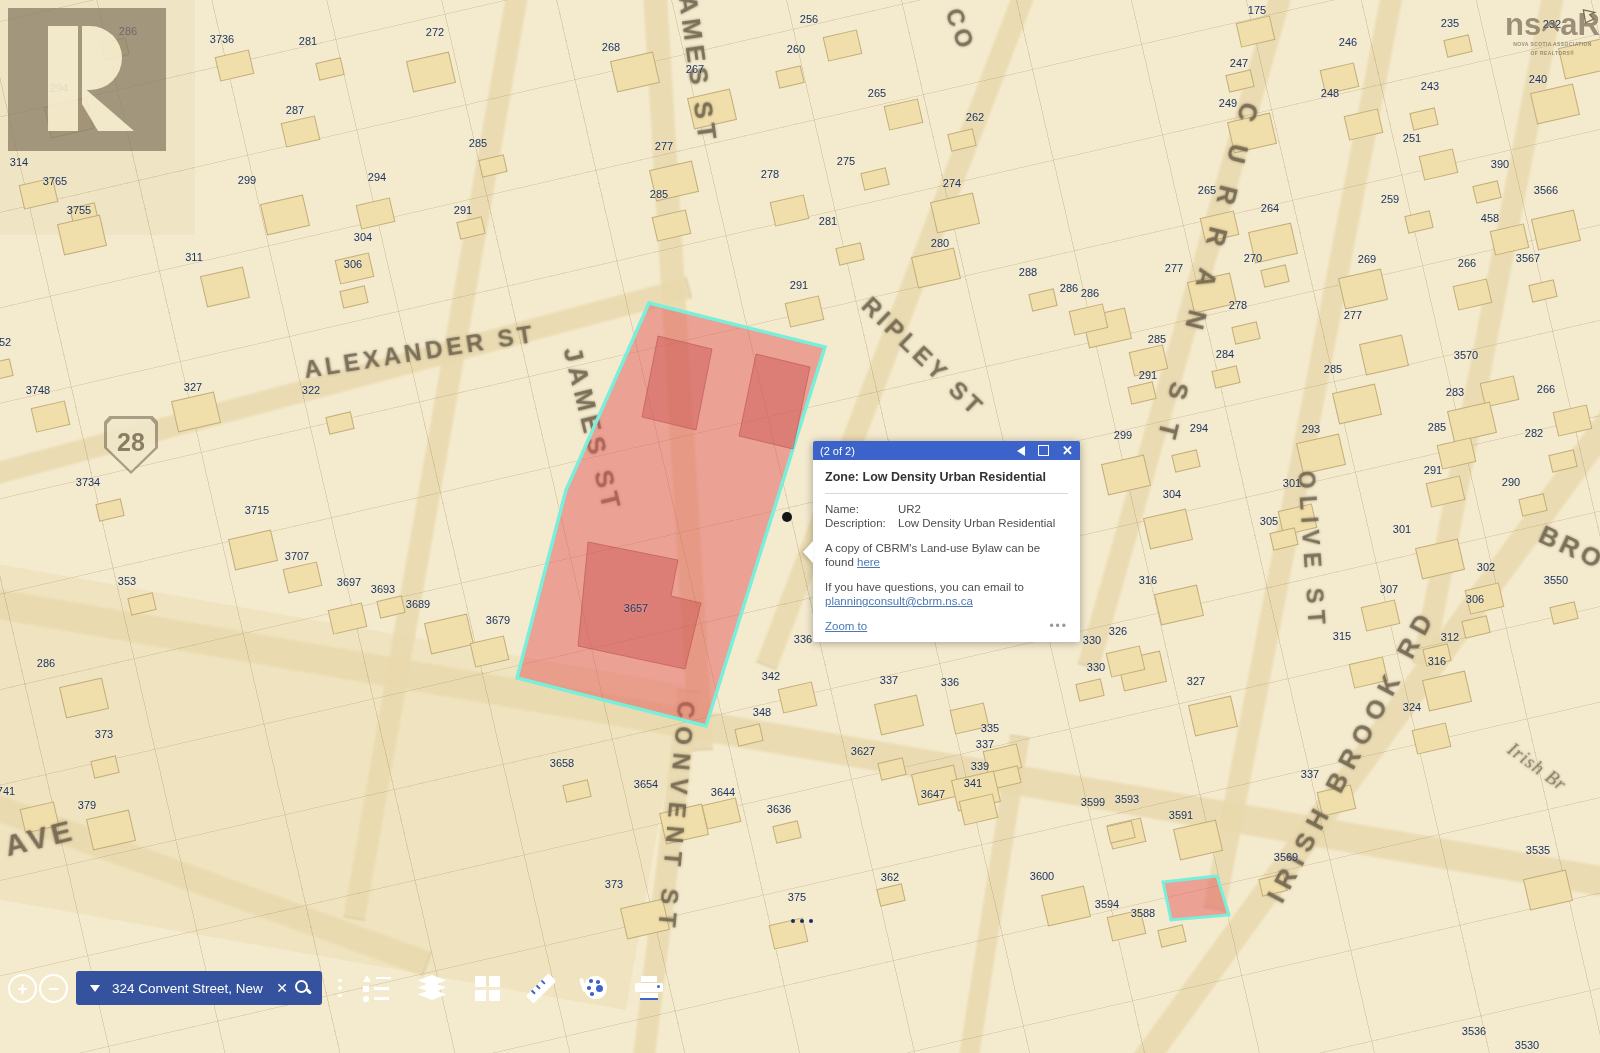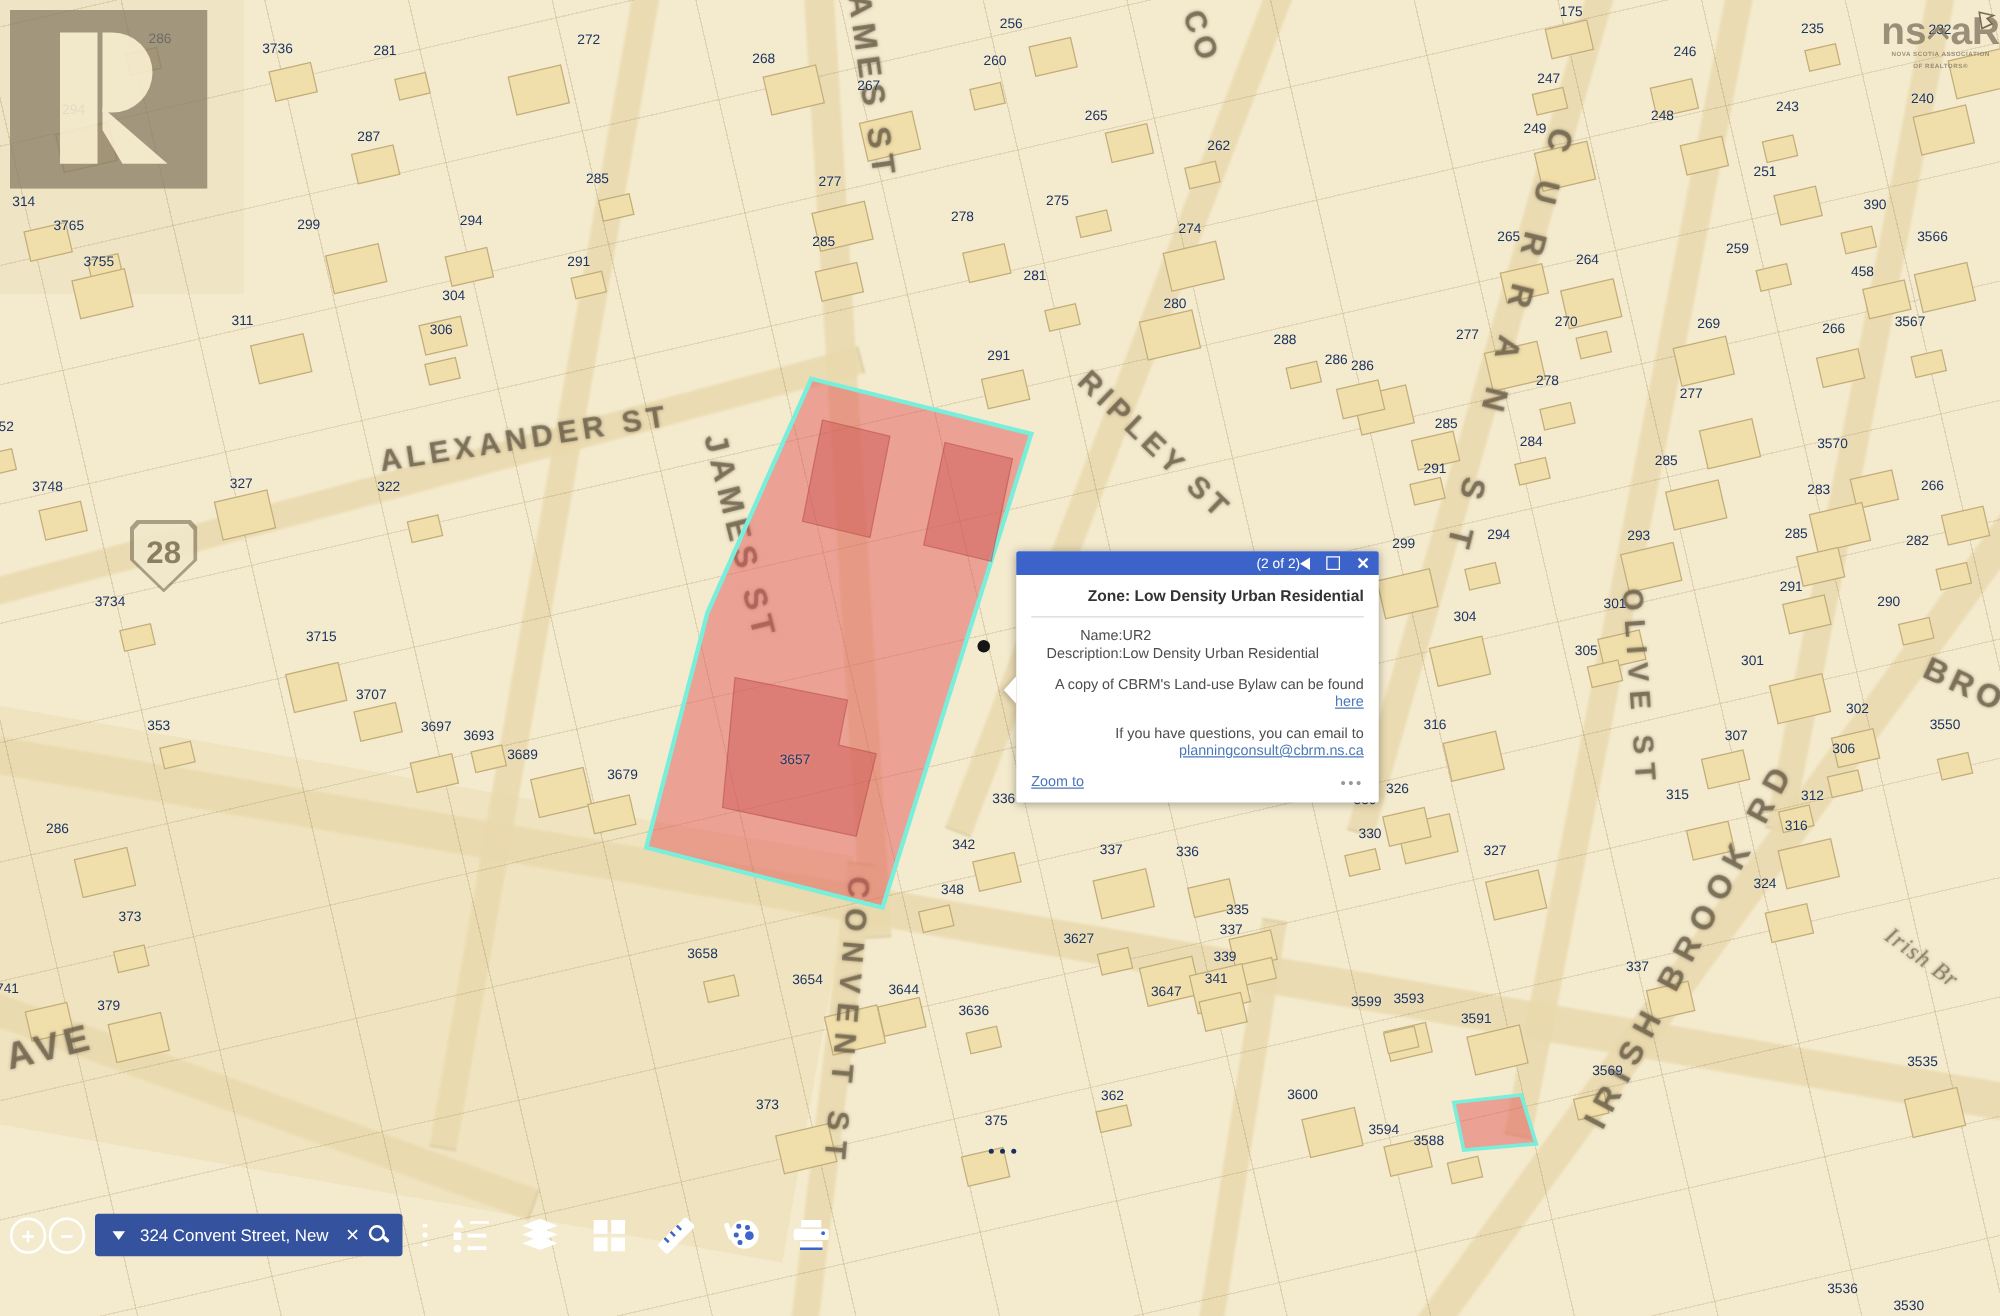--- a/index.html
+++ b/index.html
@@ -50,22 +50,22 @@
   #nsar .sub{font-size:5px;letter-spacing:.4px;font-weight:700;line-height:6px;margin-top:3px;}
 
   #cursor-icon{position:absolute;left:1580px;top:4px;z-index:31;}
 
   
   #selsvg{position:absolute;inset:0;z-index:9;pointer-events:none;}
   #sel-parcel-label{position:absolute;z-index:10;font-size:11px;color:#22365e;
         transform:translate(-50%,-50%);text-shadow:0 0 2px rgba(240,180,180,.8);}
 
   
-  #popup{position:absolute;left:813px;top:441px;width:290px;z-index:20;background:#fff;
-         box-shadow:0 1px 8px rgba(0,0,0,.35);border-radius:2px;font-size:11.5px;color:#4d4d4d;text-align:right;}
+  #popup{position:absolute;left:813px;top:441px;width:267px;z-index:20;background:#fff;
+         box-shadow:0 1px 8px rgba(0,0,0,.35);border-radius:2px;font-size:11.5px;color:#4d4d4d;}
   #popup .hdr{background:#3b63c9;color:#fff;height:19px;display:flex;align-items:center;
          padding:0 7px;border-radius:2px 2px 0 0;}
   #popup .hdr .ttl{font-size:11px;flex:1;}
   #popup .hdr .hic{display:flex;align-items:center;gap:13px;}
   .tri-left{width:0;height:0;border-top:5px solid transparent;border-bottom:5px solid transparent;
          border-right:8px solid #fff;cursor:pointer;}
   .maxbox{width:9px;height:9px;border:1.5px solid #fff;cursor:pointer;}
   .closex{font-size:13px;font-weight:700;line-height:9px;cursor:pointer;}
   #popup .body{padding:10px 12px 34px 12px;position:relative;}
   #popup .ztitle{font-size:12.5px;font-weight:700;color:#333;}
@@ -315,21 +315,21 @@
         <div class="street it" style="left: 1537px; top: 767px; font-size: 19px; letter-spacing: 1px; transform: translate(-50%, -50%) rotate(36deg);">Irish Br</div>
       </div>
     <div id="plabels">
         <span class="plabel" style="left: 128px; top: 31px;">286</span>
         <span class="plabel" style="left: 59px; top: 88px;">294</span>
         <span class="plabel" style="left: 19px; top: 162px;">314</span>
         <span class="plabel" style="left: 55px; top: 181px;">3765</span>
         <span class="plabel" style="left: 79px; top: 210px;">3755</span>
         <span class="plabel" style="left: 222px; top: 39px;">3736</span>
         <span class="plabel" style="left: 308px; top: 41px;">281</span>
-        <span class="plabel" style="left: 435px; top: 32px; margin-left: 36px;">272</span>
+        <span class="plabel" style="left: 435px; top: 32px;">272</span>
         <span class="plabel" style="left: 295px; top: 110px;">287</span>
         <span class="plabel" style="left: 478px; top: 143px;">285</span>
         <span class="plabel" style="left: 247px; top: 180px;">299</span>
         <span class="plabel" style="left: 377px; top: 177px;">294</span>
         <span class="plabel" style="left: 463px; top: 210px;">291</span>
         <span class="plabel" style="left: 194px; top: 257px;">311</span>
         <span class="plabel" style="left: 363px; top: 237px;">304</span>
         <span class="plabel" style="left: 353px; top: 264px;">306</span>
         <span class="plabel" style="left: 611px; top: 47px;">268</span>
         <span class="plabel" style="left: 809px; top: 19px;">256</span>

